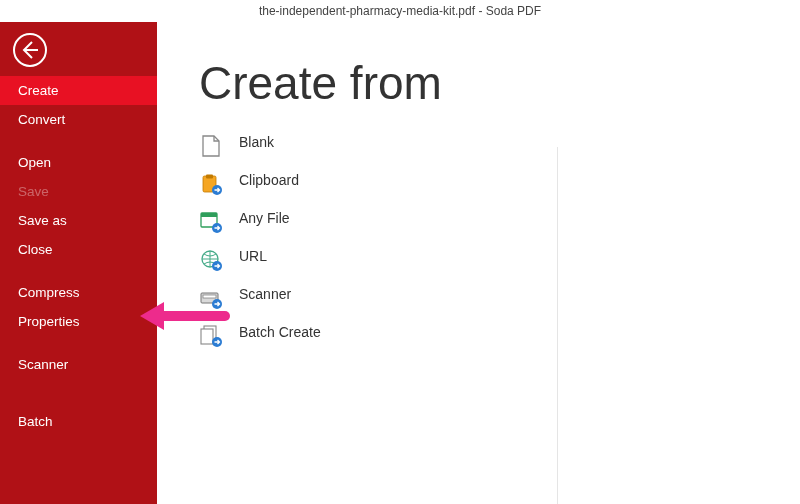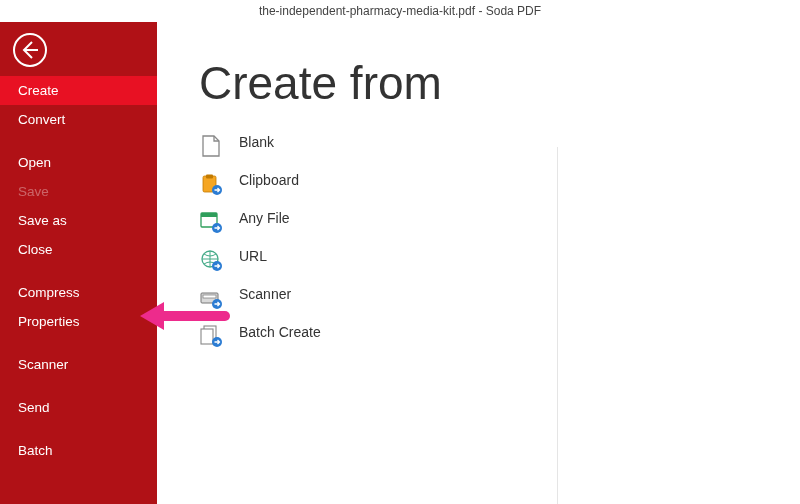--- a/index.html
+++ b/index.html
@@ -41,21 +41,20 @@
   <div class="item"><span>Open</span></div>
   <div class="item disabled"><span>Save</span></div>
   <div class="item"><span>Save as</span></div>
   <div class="item"><span>Close</span></div>
   <div class="gap"></div>
   <div class="item"><span>Compress</span></div>
   <div class="item"><span>Properties</span></div>
   <div class="gap"></div>
   <div class="item"><span>Scanner</span></div>
   <div class="gap"></div>
-  <div class="item"><span>Send</span></div>
   <div class="gap"></div>
   <div class="item"><span>Batch</span></div>
 </div>
 
 <div class="main">
   <div class="heading">Create from</div>
   <div class="list">
 
     <div class="row">
       <span class="icon">

